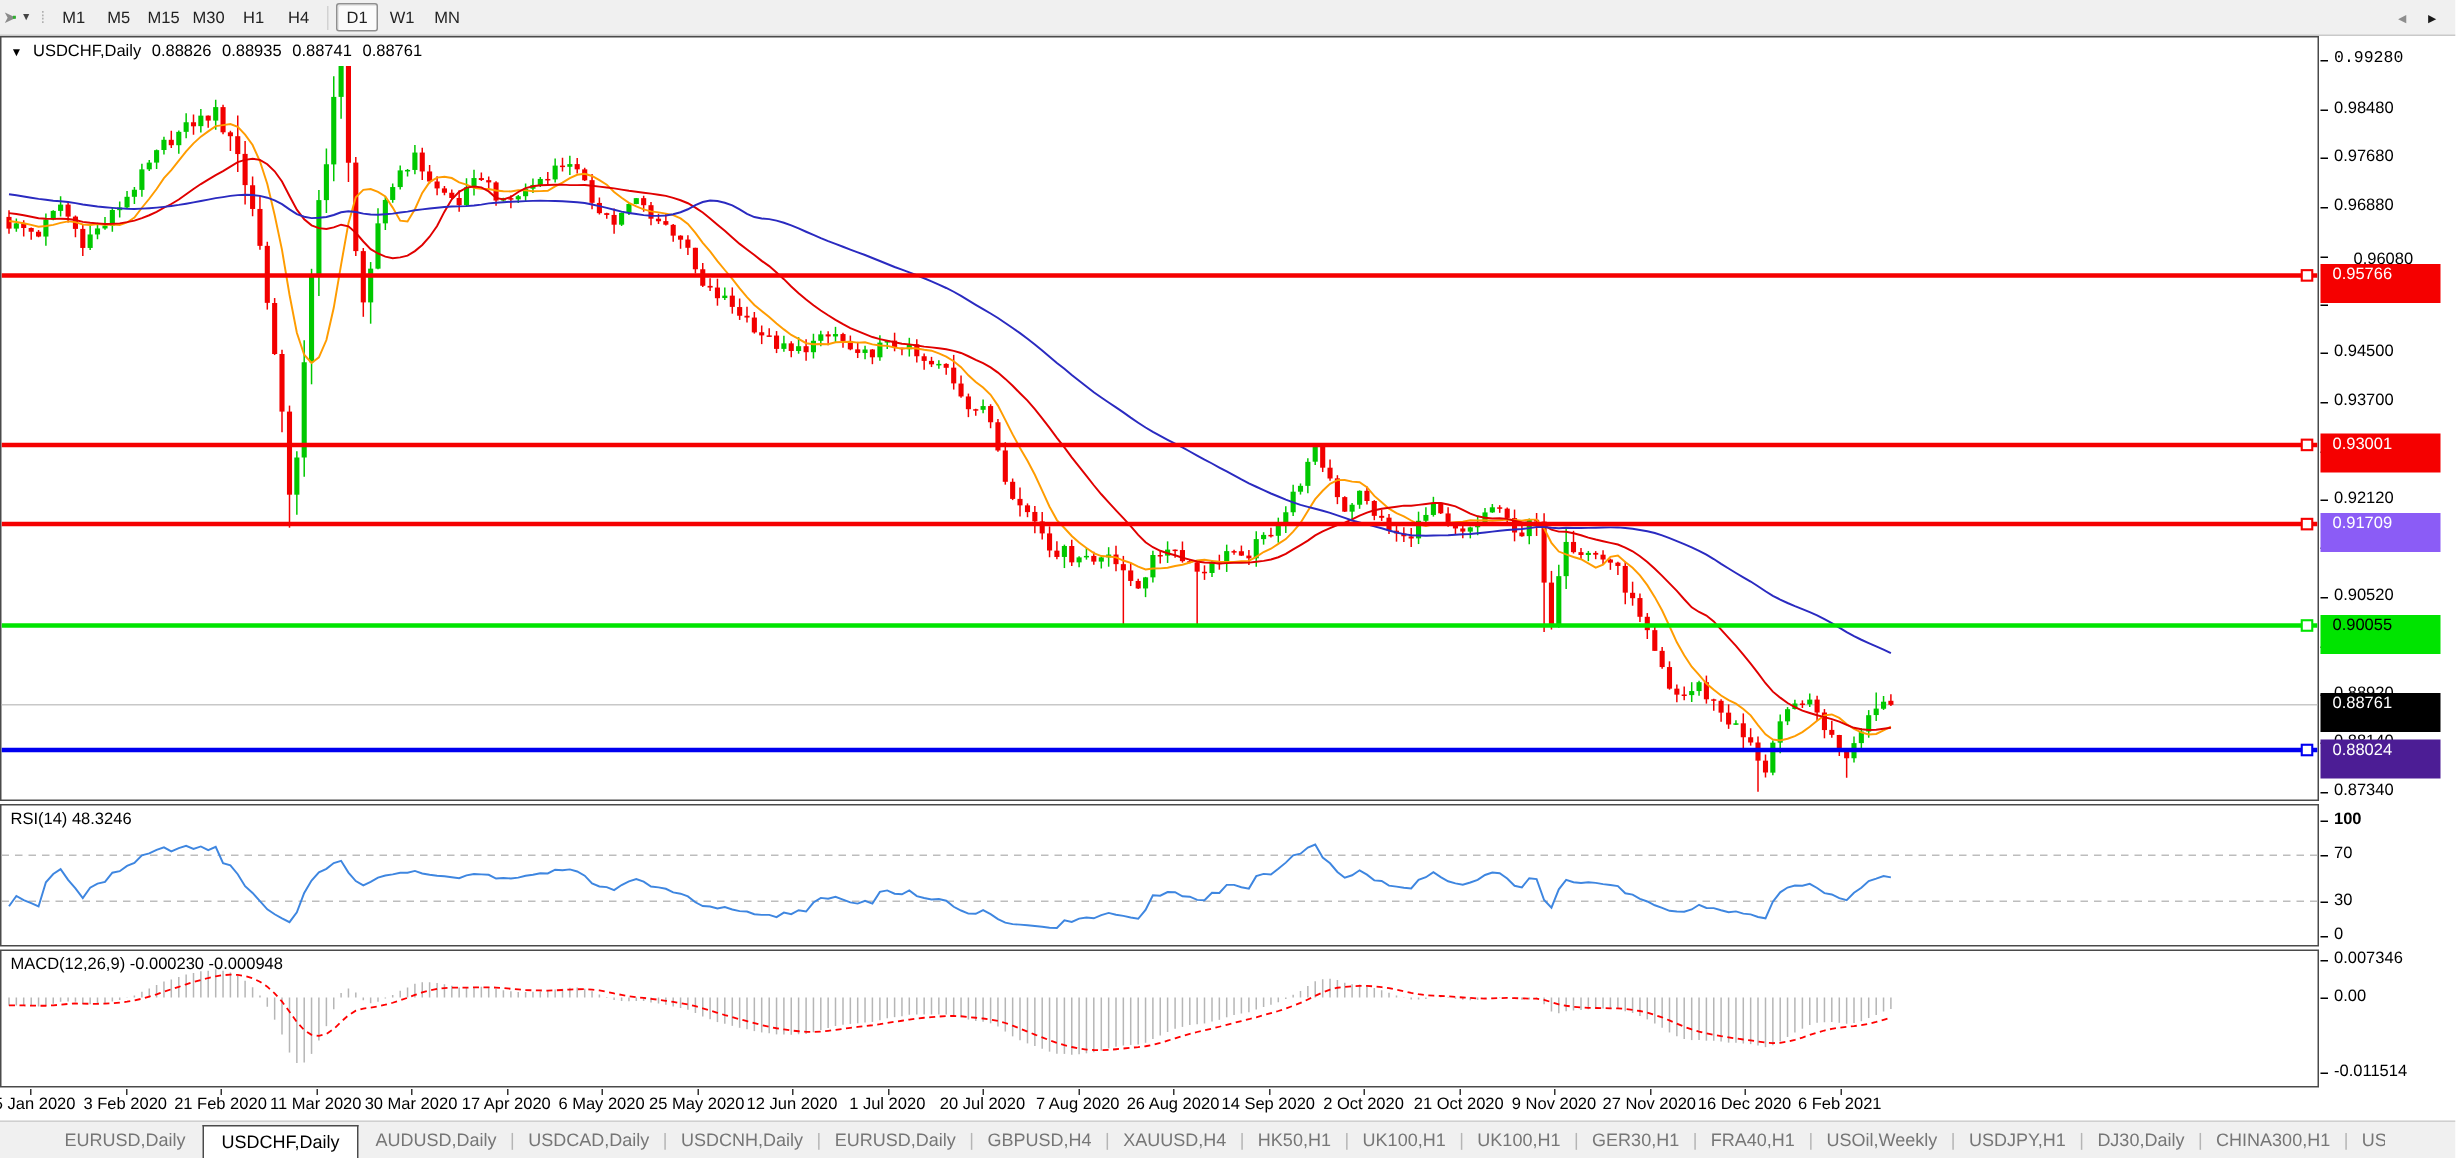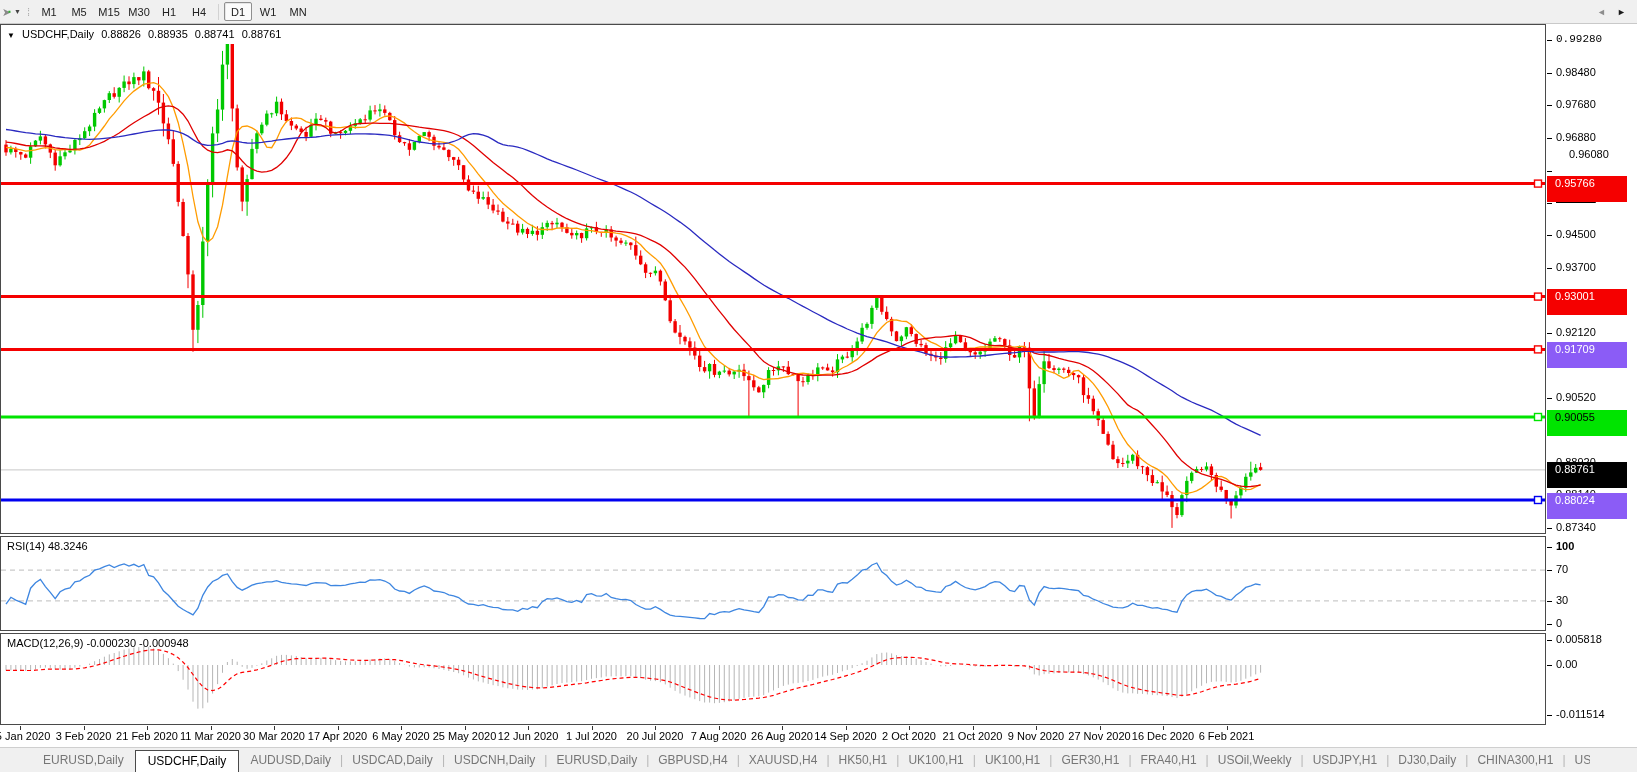--- a/index.html
+++ b/index.html
@@ -90,21 +90,21 @@
 <div id="price-axis">
     <div class="tickdash" style="top: 16px;"></div>
     <div class="ticklabel" style="top: 9px; font-family: Liberation Mono, monospace;">0.99280</div>
     <div class="tickdash" style="top: 48.7px;"></div>
     <div class="ticklabel" style="top: 41.6931px;">0.98480</div>
     <div class="tickdash" style="top: 81.4px;"></div>
     <div class="ticklabel" style="top: 74.3862px;">0.97680</div>
     <div class="tickdash" style="top: 114.1px;"></div>
     <div class="ticklabel" style="top: 107.079px;">0.96880</div>
     <div class="tickdash" style="top: 146.8px;"></div>
-    <div class="ticklabel" style="top: 124px; padding-left: 13px;">0.96080</div>
+    <div class="ticklabel" style="top: 143px; padding-left: 13px;">0.96080</div>
     <div class="tickdash" style="top: 178.6px;"></div>
     <div class="ticklabel" style="top: 167px; text-decoration: underline;">0.95300</div>
     <div class="tickdash" style="top: 211.3px;"></div>
     <div class="ticklabel" style="top: 204.341px;">0.94500</div>
     <div class="tickdash" style="top: 244px;"></div>
     <div class="ticklabel" style="top: 237.034px;">0.93700</div>
     <div class="tickdash" style="top: 276.7px;"></div>
     <div class="ticklabel" style="top: 269.727px;">0.92900</div>
     <div class="tickdash" style="top: 308.6px;"></div>
     <div class="ticklabel" style="top: 301.603px;">0.92120</div>
@@ -122,31 +122,31 @@
     <div class="ticklabel" style="top: 496.944px;">0.87340</div>
     <div class="tickdash" style="top: 523px;"></div>
     <div class="ticklabel" style="top: 516px; font-weight: bold;">100</div>
     <div class="tickdash" style="top: 546.1px;"></div>
     <div class="ticklabel" style="top: 539.1px;">70</div>
     <div class="tickdash" style="top: 576.9px;"></div>
     <div class="ticklabel" style="top: 569.9px;">30</div>
     <div class="tickdash" style="top: 600px;"></div>
     <div class="ticklabel" style="top: 593px;">0</div>
     <div class="tickdash" style="top: 616px;"></div>
-    <div class="ticklabel" style="top: 608.983px;">0.005818</div>
+    <div class="ticklabel" style="top: 608.983px;">0.007346</div>
     <div class="tickdash" style="top: 641px;"></div>
     <div class="ticklabel" style="top: 634px;">0.00</div>
     <div class="tickdash" style="top: 690.5px;"></div>
     <div class="ticklabel" style="top: 683.51px;">-0.011514</div>
     <div class="linelabel" style="top: 152.1px; background: rgb(245, 0, 0); color: rgb(255, 255, 255);">0.95766</div>
     <div class="linelabel" style="top: 265.1px; background: rgb(245, 0, 0); color: rgb(255, 255, 255);">0.93001</div>
     <div class="linelabel" style="top: 317.9px; background: #8b5cf6; color: rgb(255, 255, 255);">0.91709</div>
     <div class="linelabel" style="top: 385.5px; background: rgb(0, 228, 0); color: rgb(0, 0, 0);">0.90055</div>
     <div class="linelabel" style="top: 438.4px; background: rgb(0, 0, 0); color: rgb(255, 255, 255);">0.88761</div>
-    <div class="linelabel" style="top: 468.5px; background: #8b5cf6; color: rgb(255, 255, 255);">0.88024</div>
+    <div class="linelabel" style="top: 468.5px; background: #4c1d95; color: rgb(255, 255, 255);">0.88024</div>
   </div>
 
 <div id="time-axis">
     <div class="datetick" style="left: 20px;"></div>
     <div class="datelabel" style="left: 20px;">15 Jan 2020</div>
     <div class="datetick" style="left: 83.5px;"></div>
     <div class="datelabel" style="left: 83.5px;">3 Feb 2020</div>
     <div class="datetick" style="left: 147px;"></div>
     <div class="datelabel" style="left: 147px;">21 Feb 2020</div>
     <div class="datetick" style="left: 210.5px;"></div>

